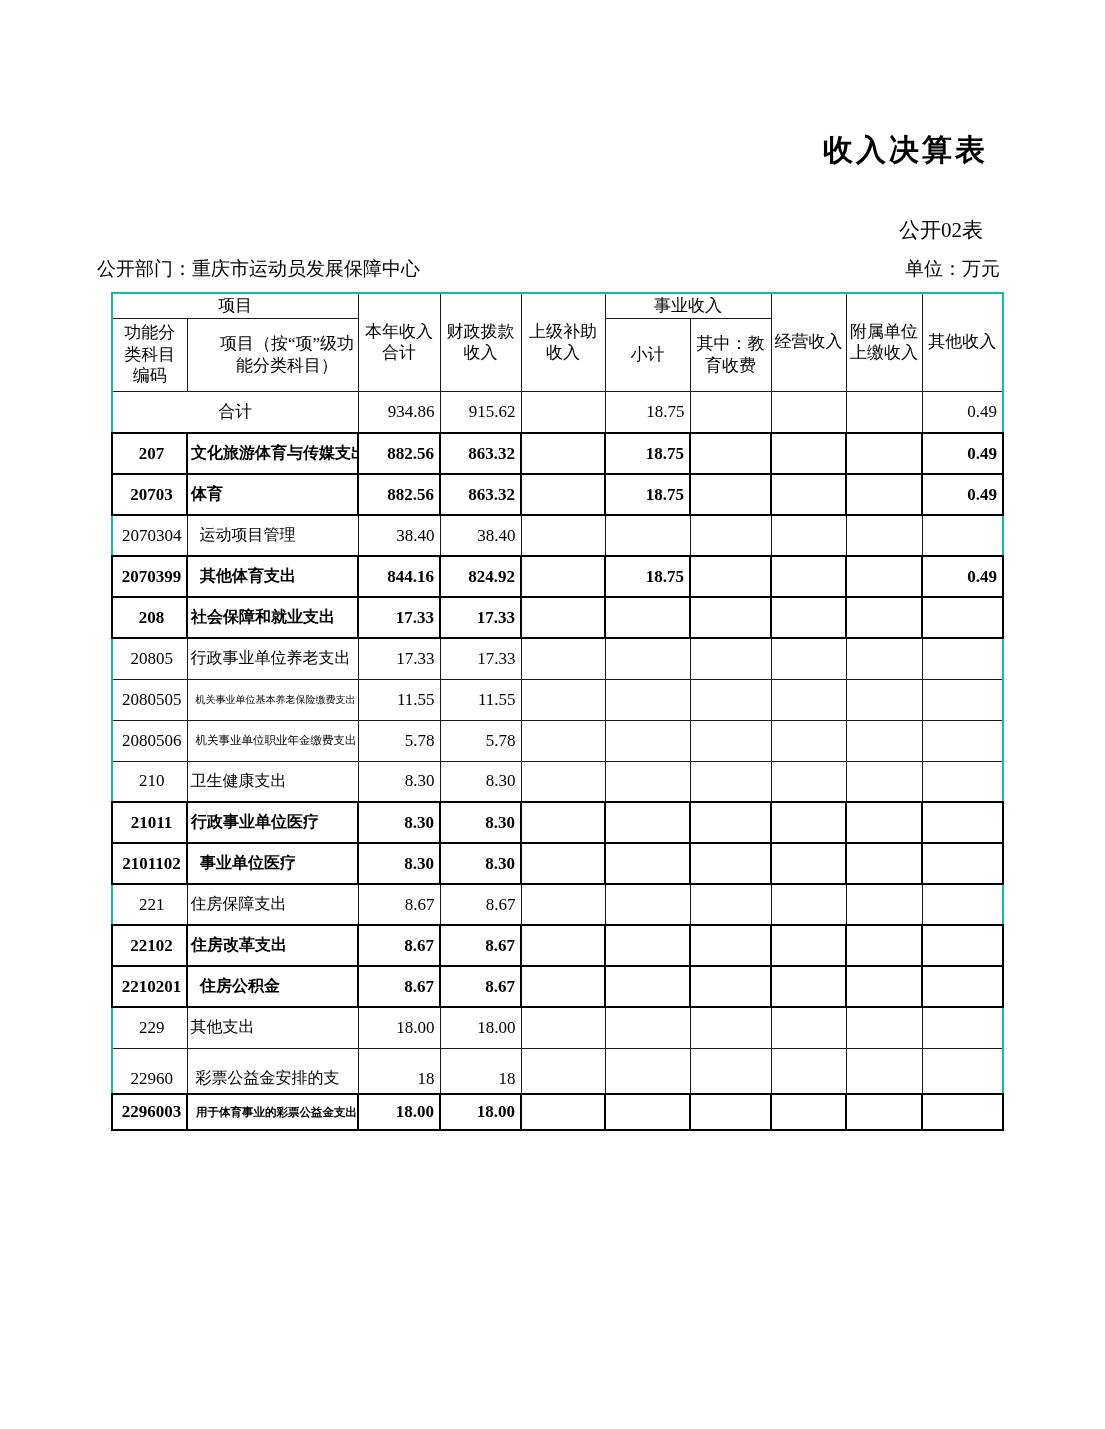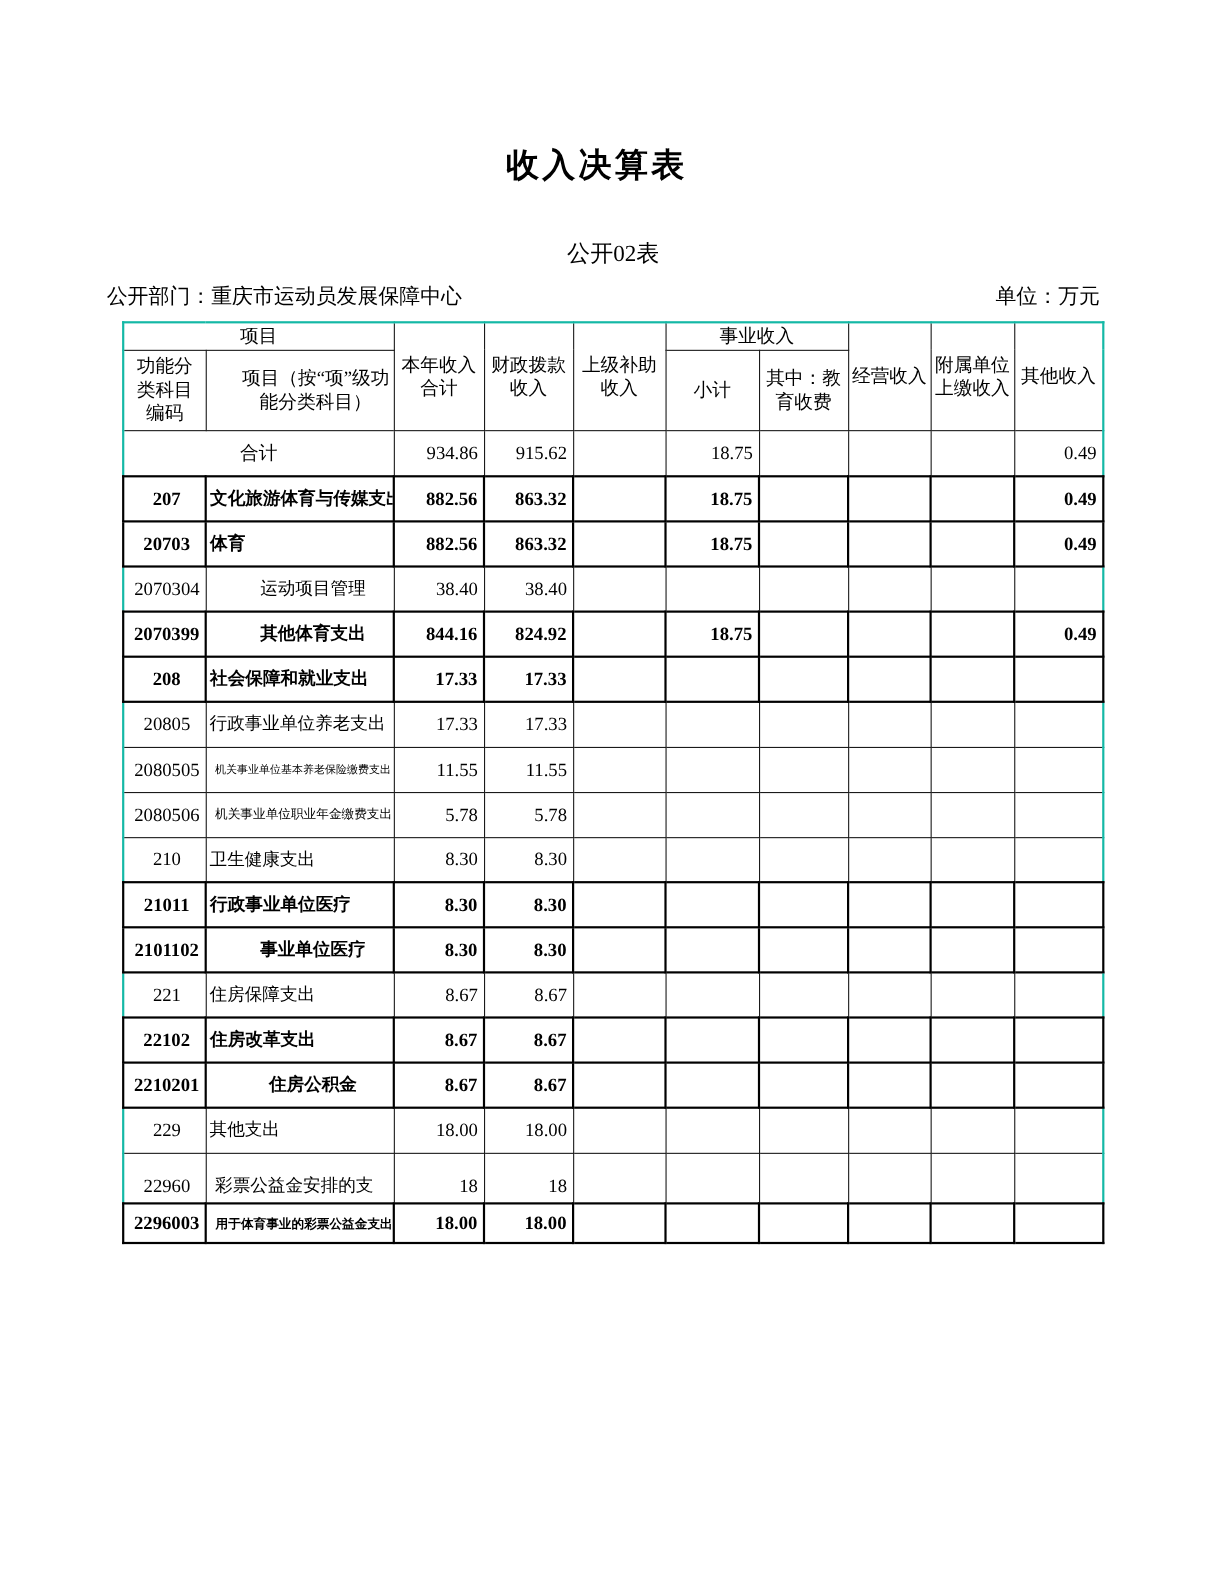--- a/index.html
+++ b/index.html
@@ -5,27 +5,27 @@
   html,body { margin:0; padding:0; background:#fff; }
   body {
     width:1105px; height:1429px;
     font-family:"Liberation Serif","DejaVu Serif",serif;
     color:#000;
   }
   .page { position:relative; width:1105px; height:1429px; background:#fff; overflow:hidden; }
 
   .doc-title {
     position:absolute; top:130px; left:97px; width:891px;
-    margin:0; text-align:center;
+    margin:0; text-align:right;
     font-family:"Liberation Sans","DejaVu Sans",sans-serif;
     font-size:30px; font-weight:bold; letter-spacing:3px;
   }
   .meta-top {
-    position:absolute; top:216px; left:106px; width:903px;
-    text-align:center; font-size:21px;
+    position:absolute; top:216px; left:80px; width:903px;
+    text-align:right; font-size:21px;
   }
   .meta-row {
     position:absolute; top:256px; left:97px; width:903px;
     display:flex; justify-content:space-between; font-size:19px;
   }
 
   table.income {
     position:absolute; top:292px; left:111px; width:891px;
     border-collapse:collapse; table-layout:fixed;
     border:2px solid #14b8a6;
@@ -52,21 +52,21 @@
 
   .income td { font-size:17px; }
   .income td.code { text-align:center; padding-left:4px; white-space:nowrap; }
   .income td.name { text-align:left; font-size:16px; white-space:nowrap; }
   .income td.name.merged { text-align:center; font-size:17px; white-space:normal; }
   .income td.val { text-align:right; padding-right:5px; white-space:nowrap; }
   .income tr.bold td { font-weight:bold; }
   .income tr.thick td { border-width:2px; border-color:#000; }
   .income td.name.ind0 { padding-left:3px; }
   .income td.name.ind1 { padding-left:8px; }
-  .income td.name.ind2 { padding-left:24px;text-align:center; }
+  .income td.name.ind2 { padding-left:12px; }
   .income td.name.sm { font-size:11.5px; }
   .income td.name.xs { font-size:10px; }
 
   .note {
     position:absolute; top:1140px; left:100px;
     font-size:20px;
   }
 </style>
 </head>
 <body>

